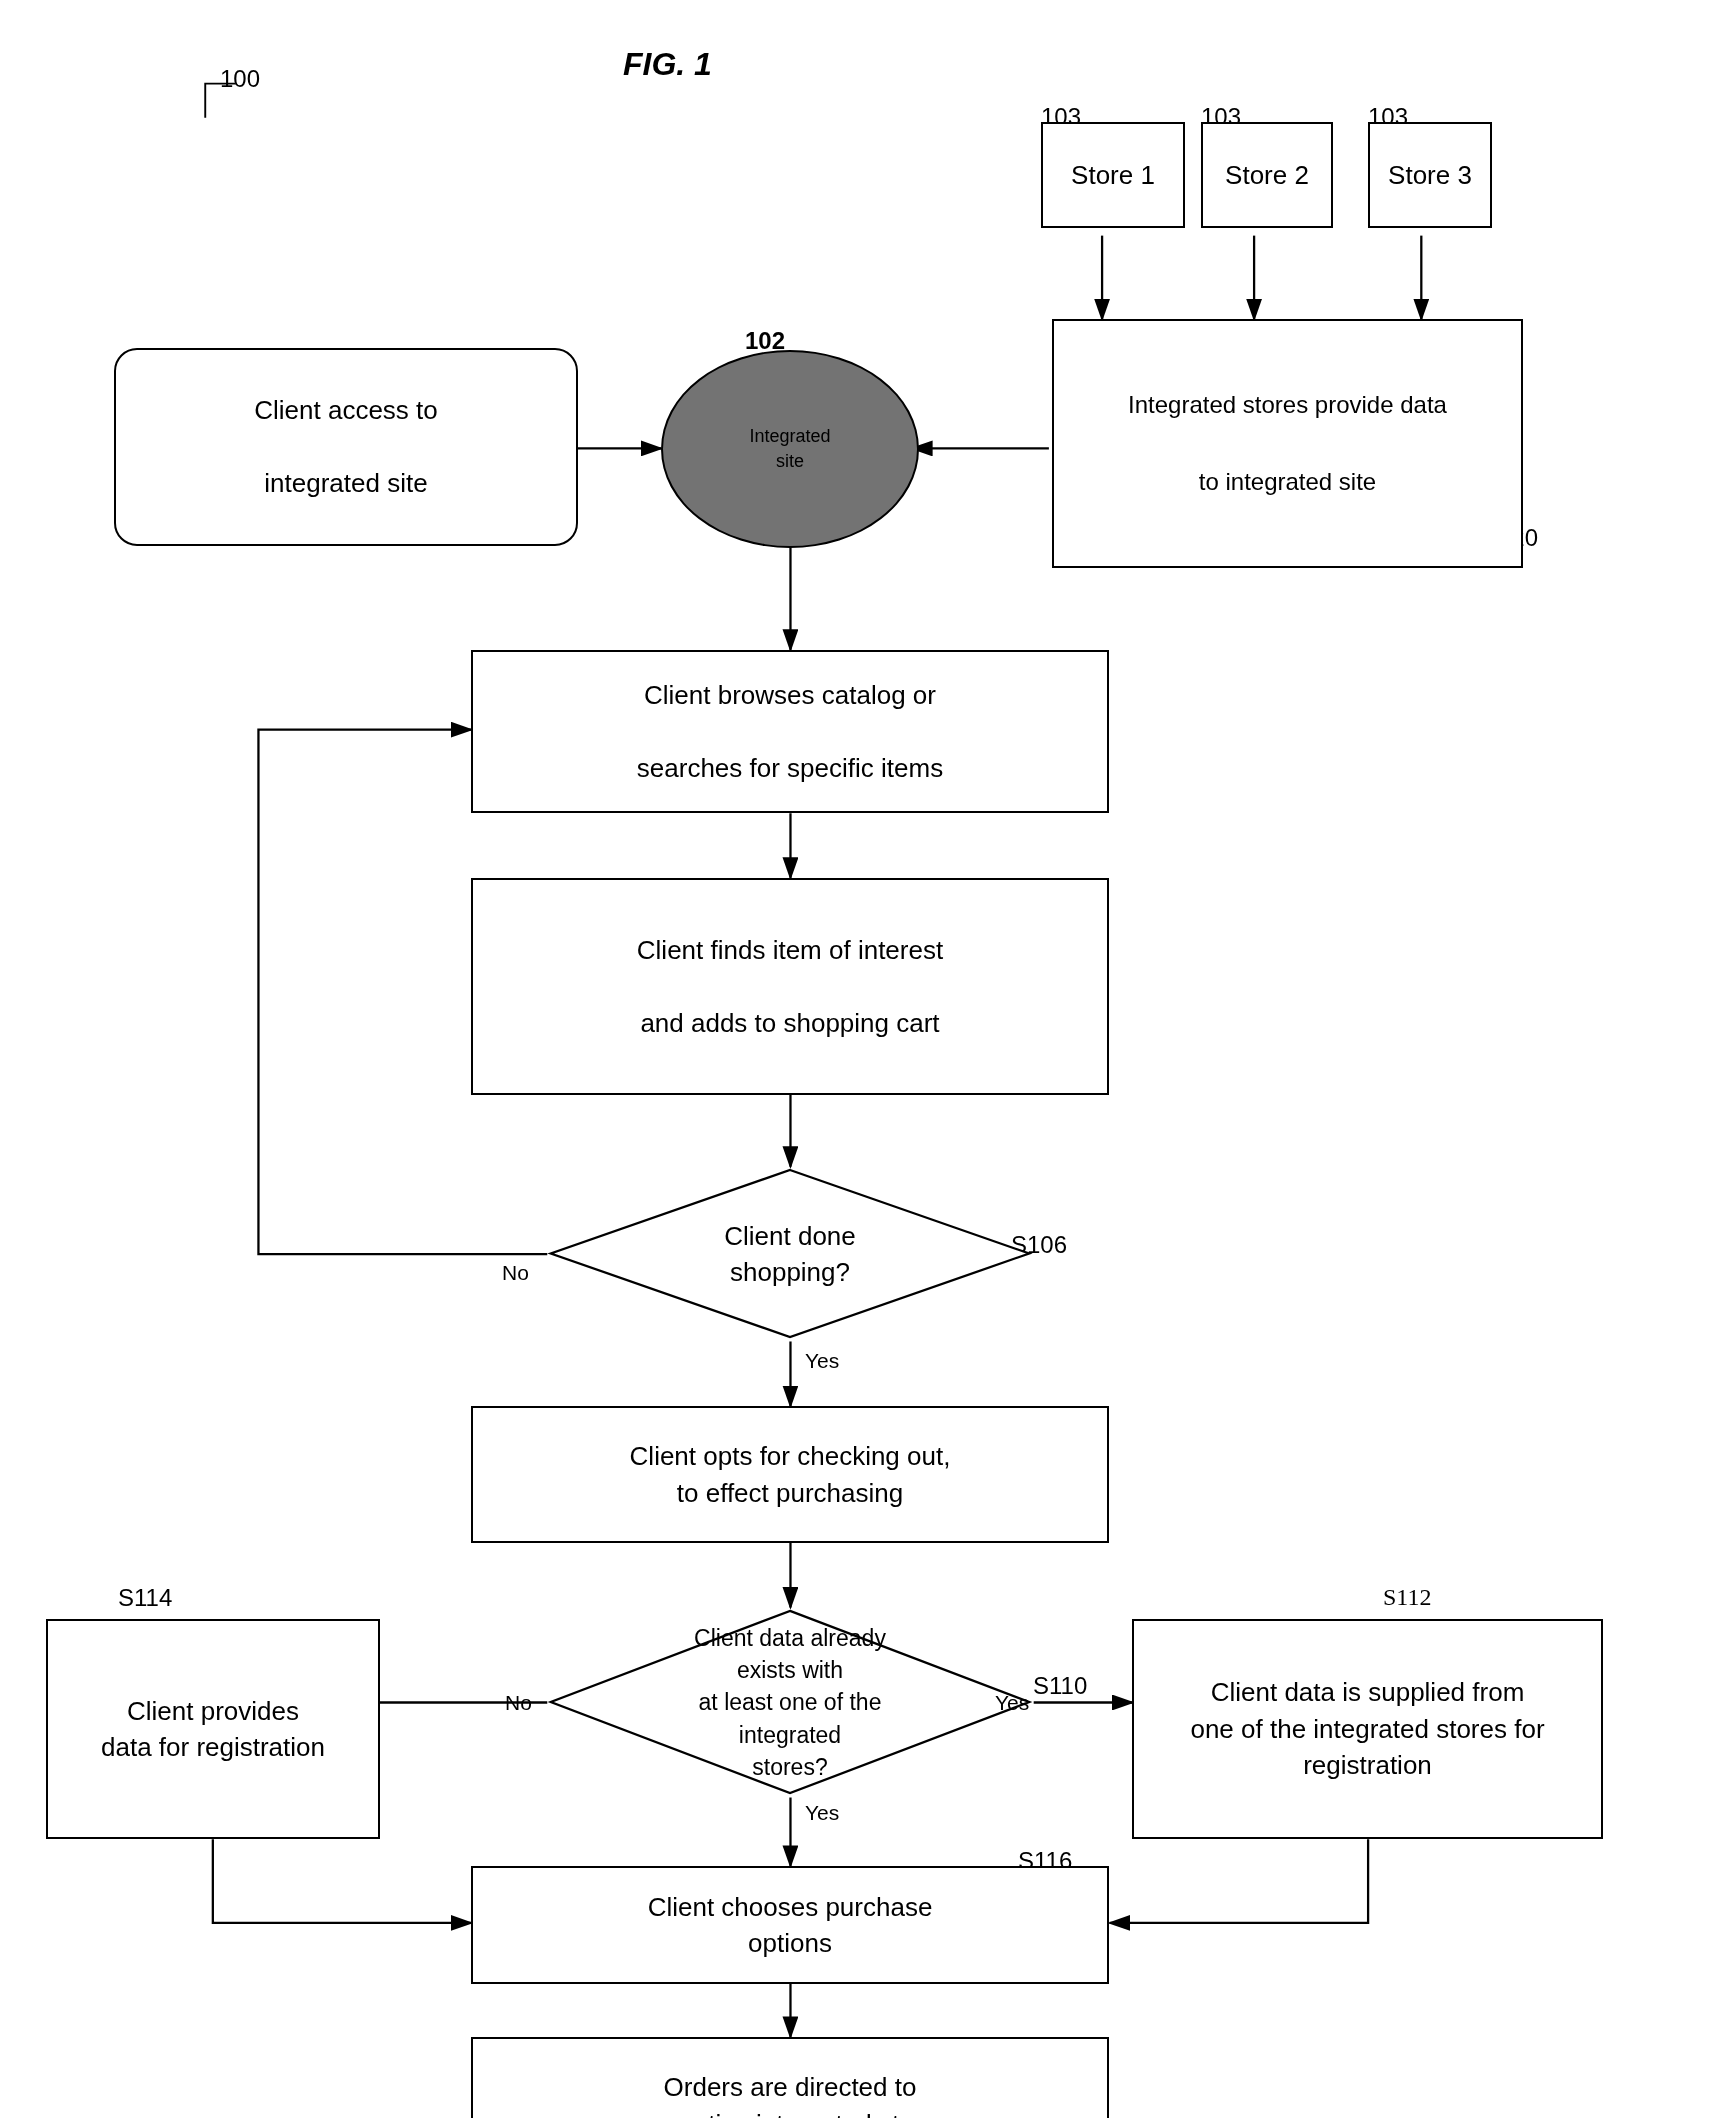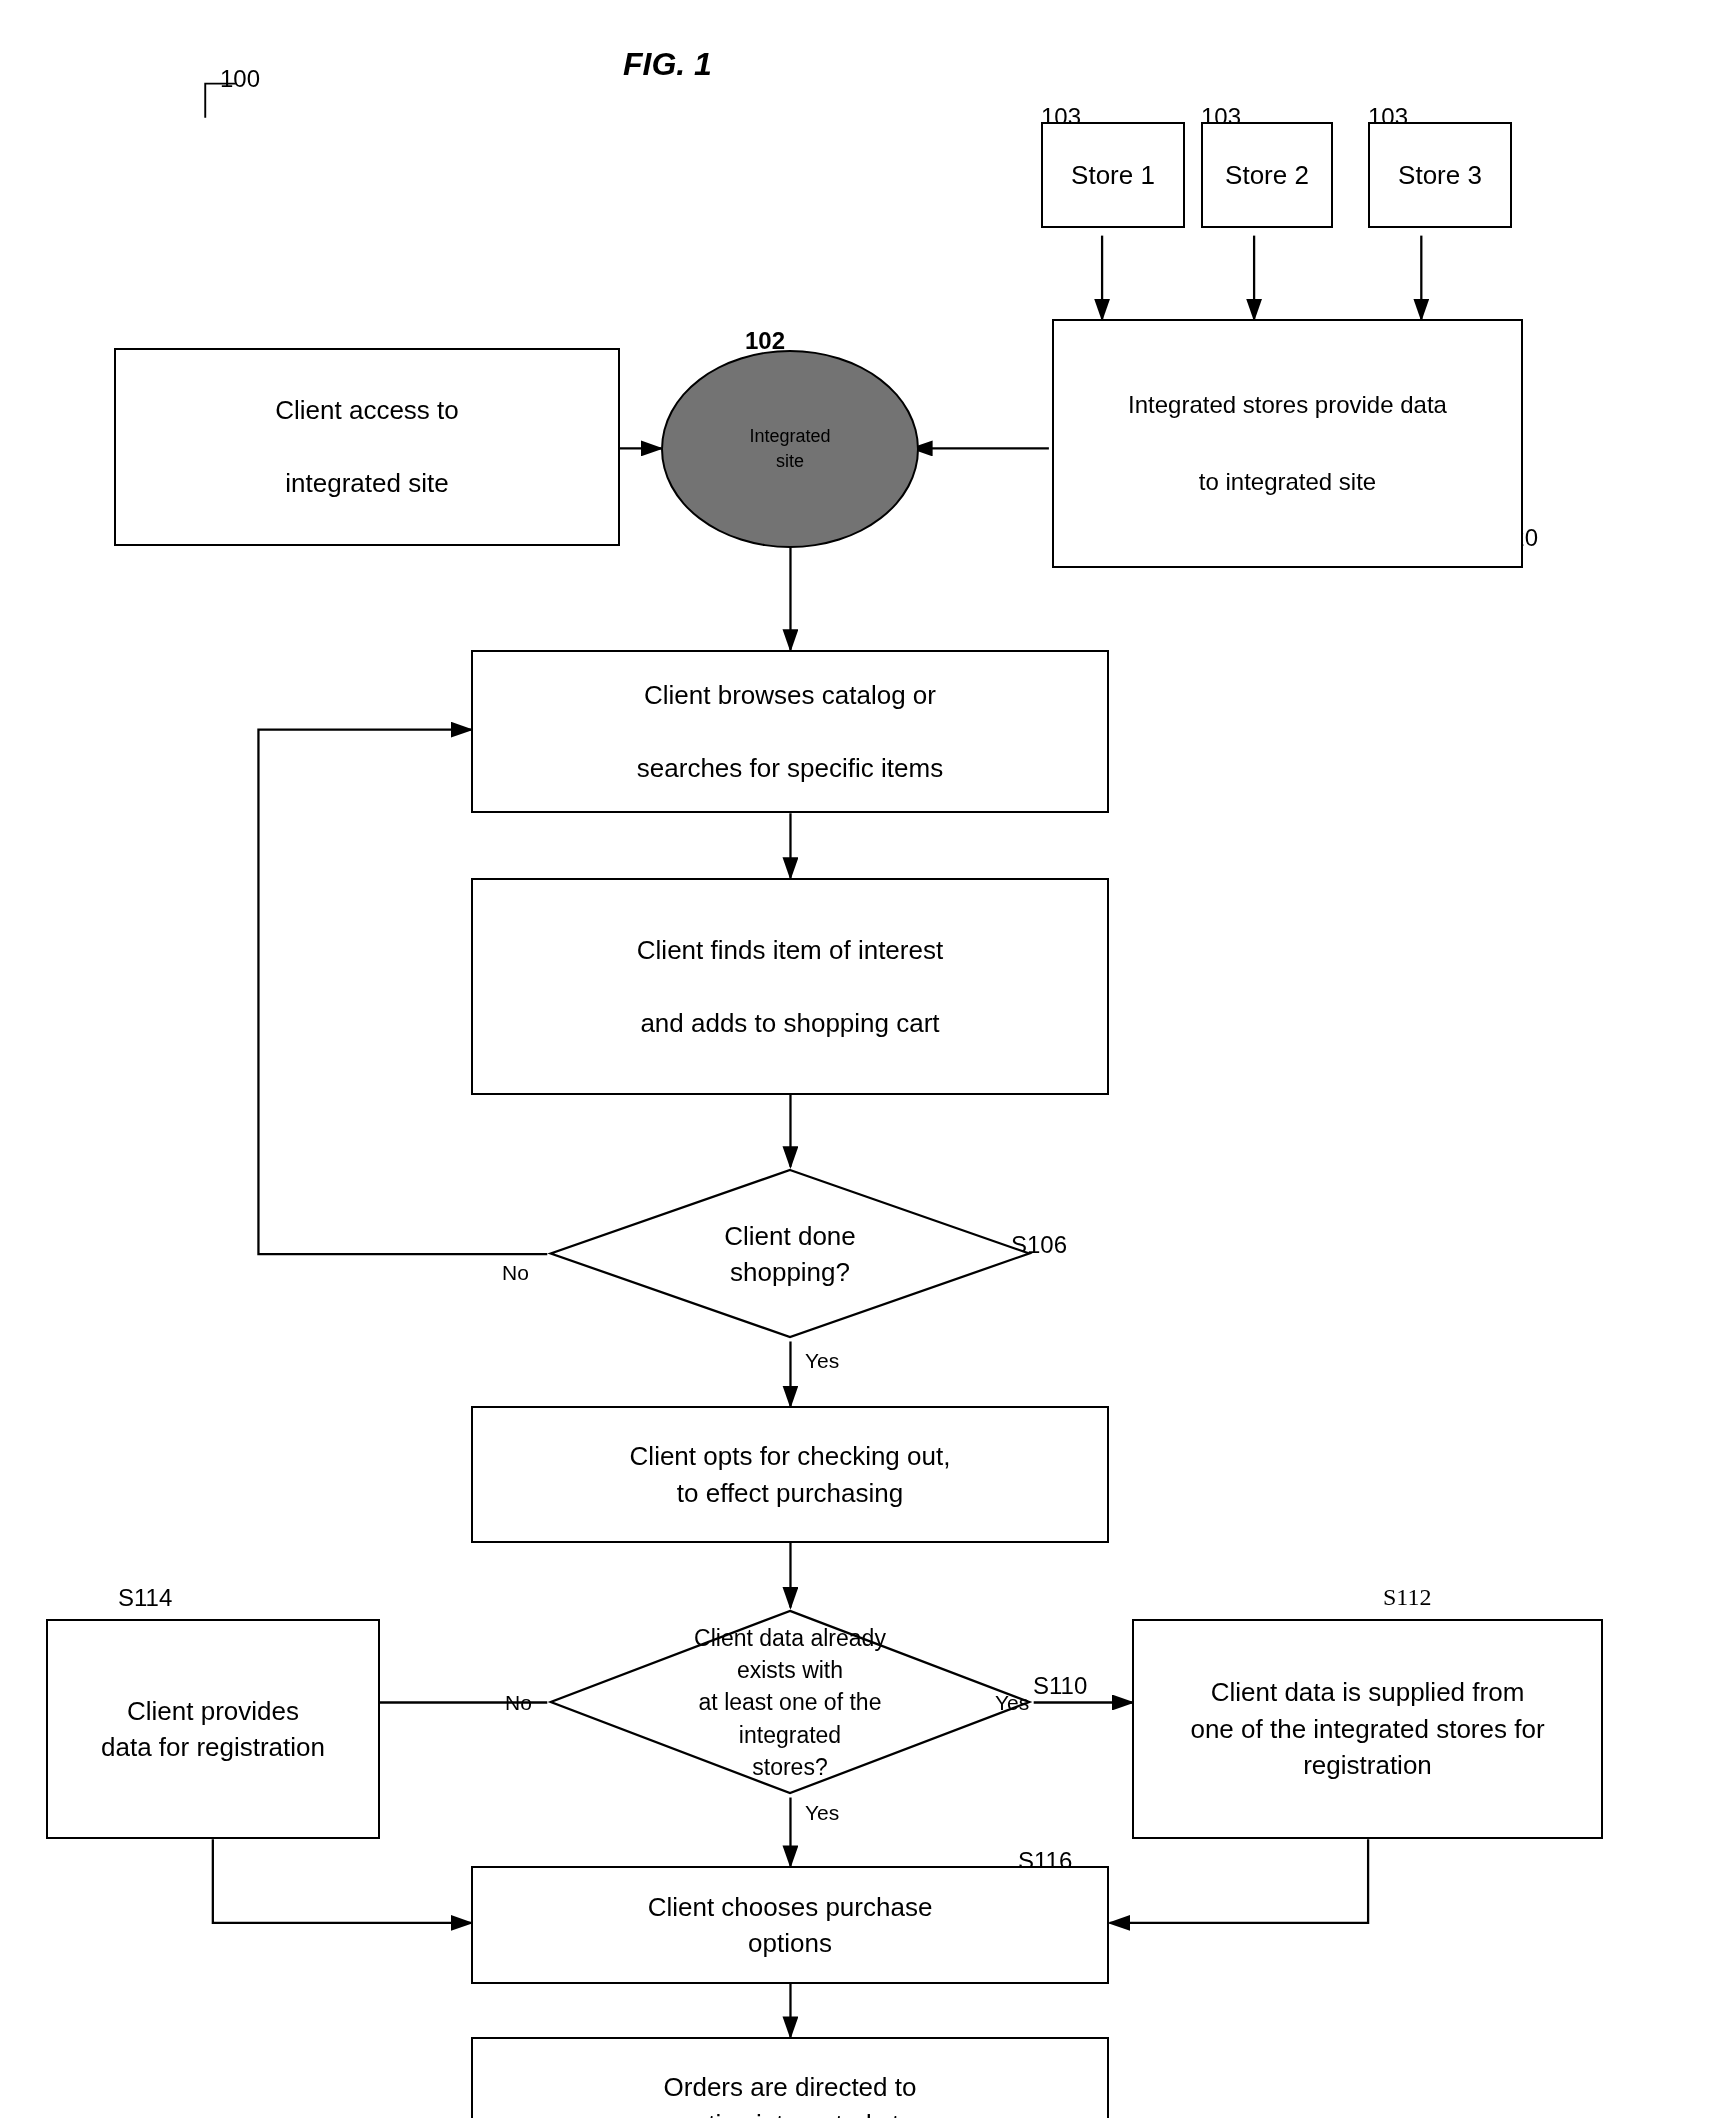--- a/index.html
+++ b/index.html
@@ -163,29 +163,29 @@
   <div class="ref-label" style="top:524px; left:1482px;">S120</div>
 
   <div class="box" style="top:122px; left:1041px; width:144px; height:106px;">
     <span>Store 1</span>
   </div>
 
   <div class="box" style="top:122px; left:1201px; width:132px; height:106px;">
     <span>Store 2</span>
   </div>
 
-  <div class="box" style="top:122px; left:1368px; width:144px; height:106px;">
+  <div class="box" style="top:122px; left:1368px; width:124px; height:106px;">
     <span>Store 3</span>
   </div>
 
   <div class="box" style="top:319px; left:1052px; width:471px; height:249px; line-height:1.6; font-size:24px;">
     <span>Integrated  stores  provide  data<br><br>to integrated site</span>
   </div>
 
-  <div class="box" style="top:348px; left:114px; width:506px; height:198px;">
+  <div class="box" style="top:348px; left:114px; width:464px; height:198px;border-radius:23px;">
     <span>Client  access  to<br><br>integrated  site</span>
   </div>
 
   <div class="circle" style="top:350px; left:661px; width:258px; height:198px;">
     <span>Integrated<br>site</span>
   </div>
 
   <div class="box" style="top:650px; left:471px; width:638px; height:163px;">
     <span>Client browses catalog or<br><br>searches for specific items</span>
   </div>

